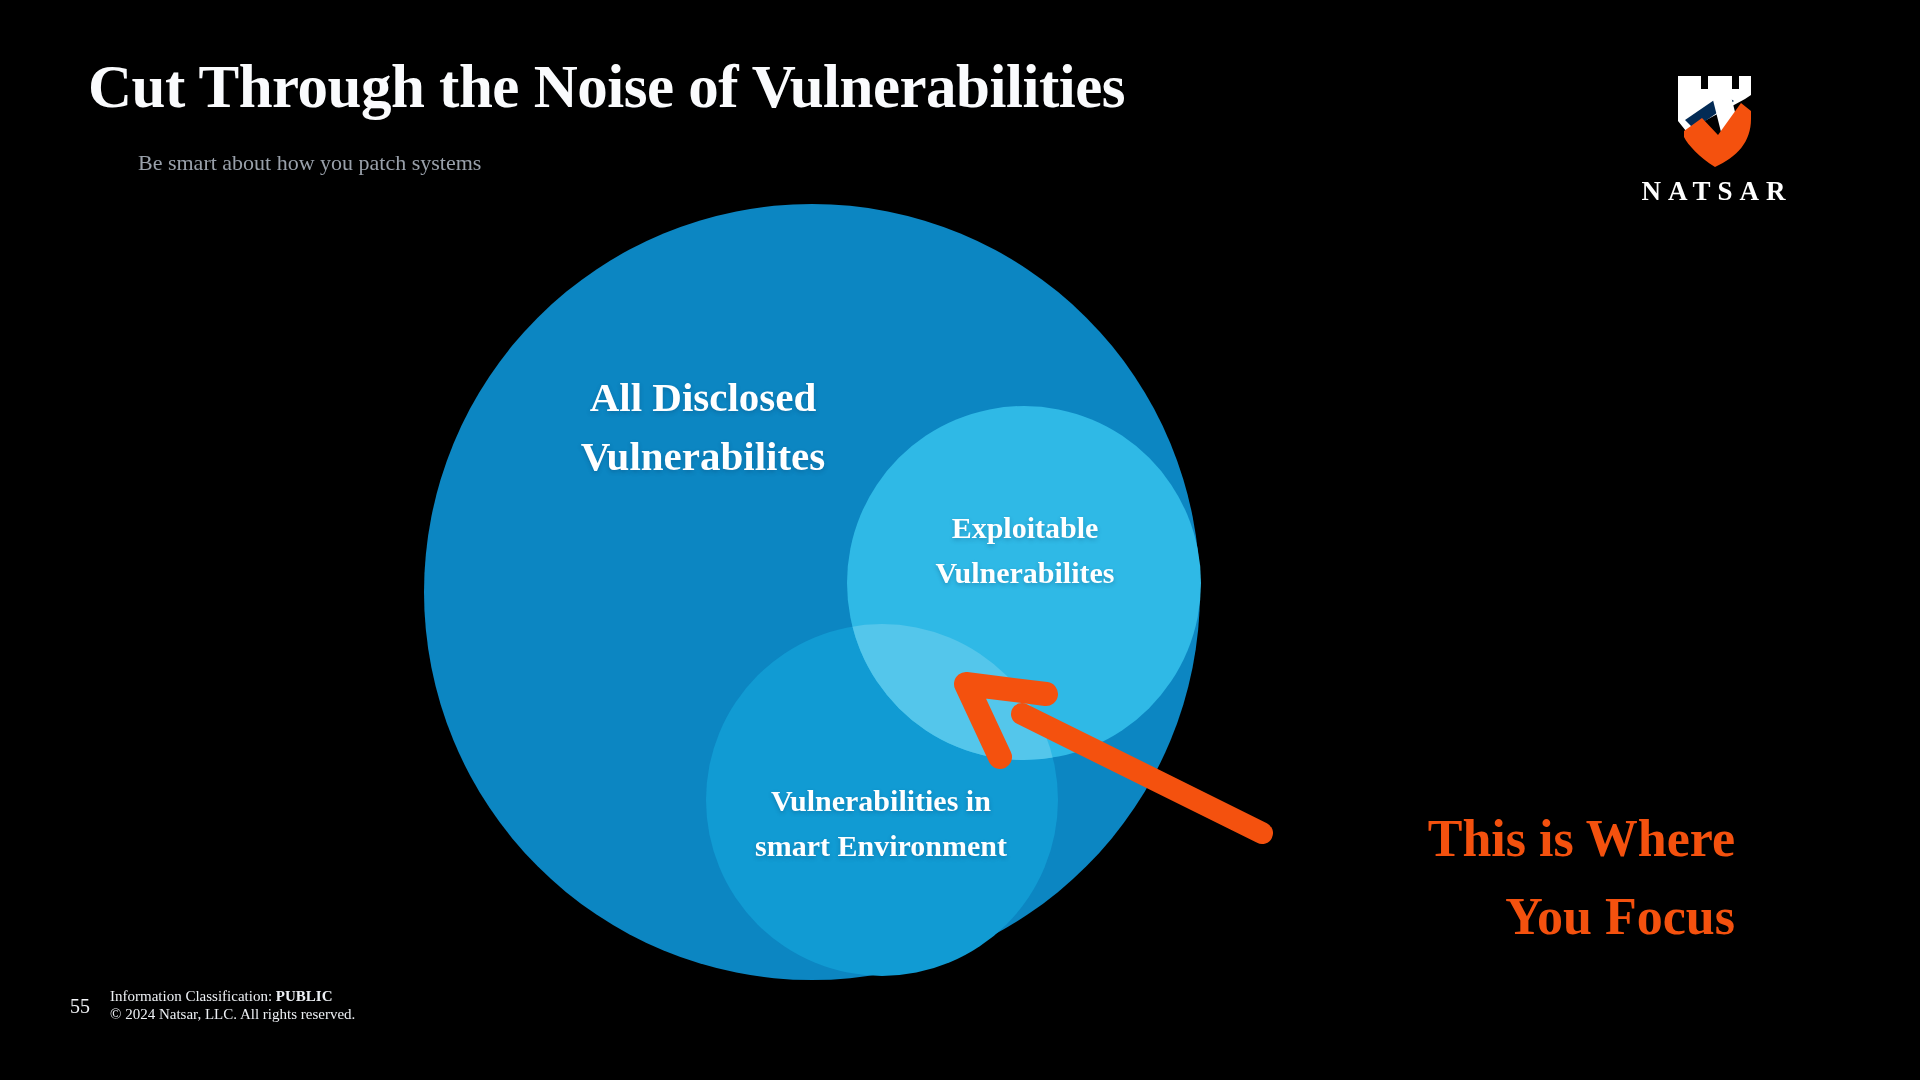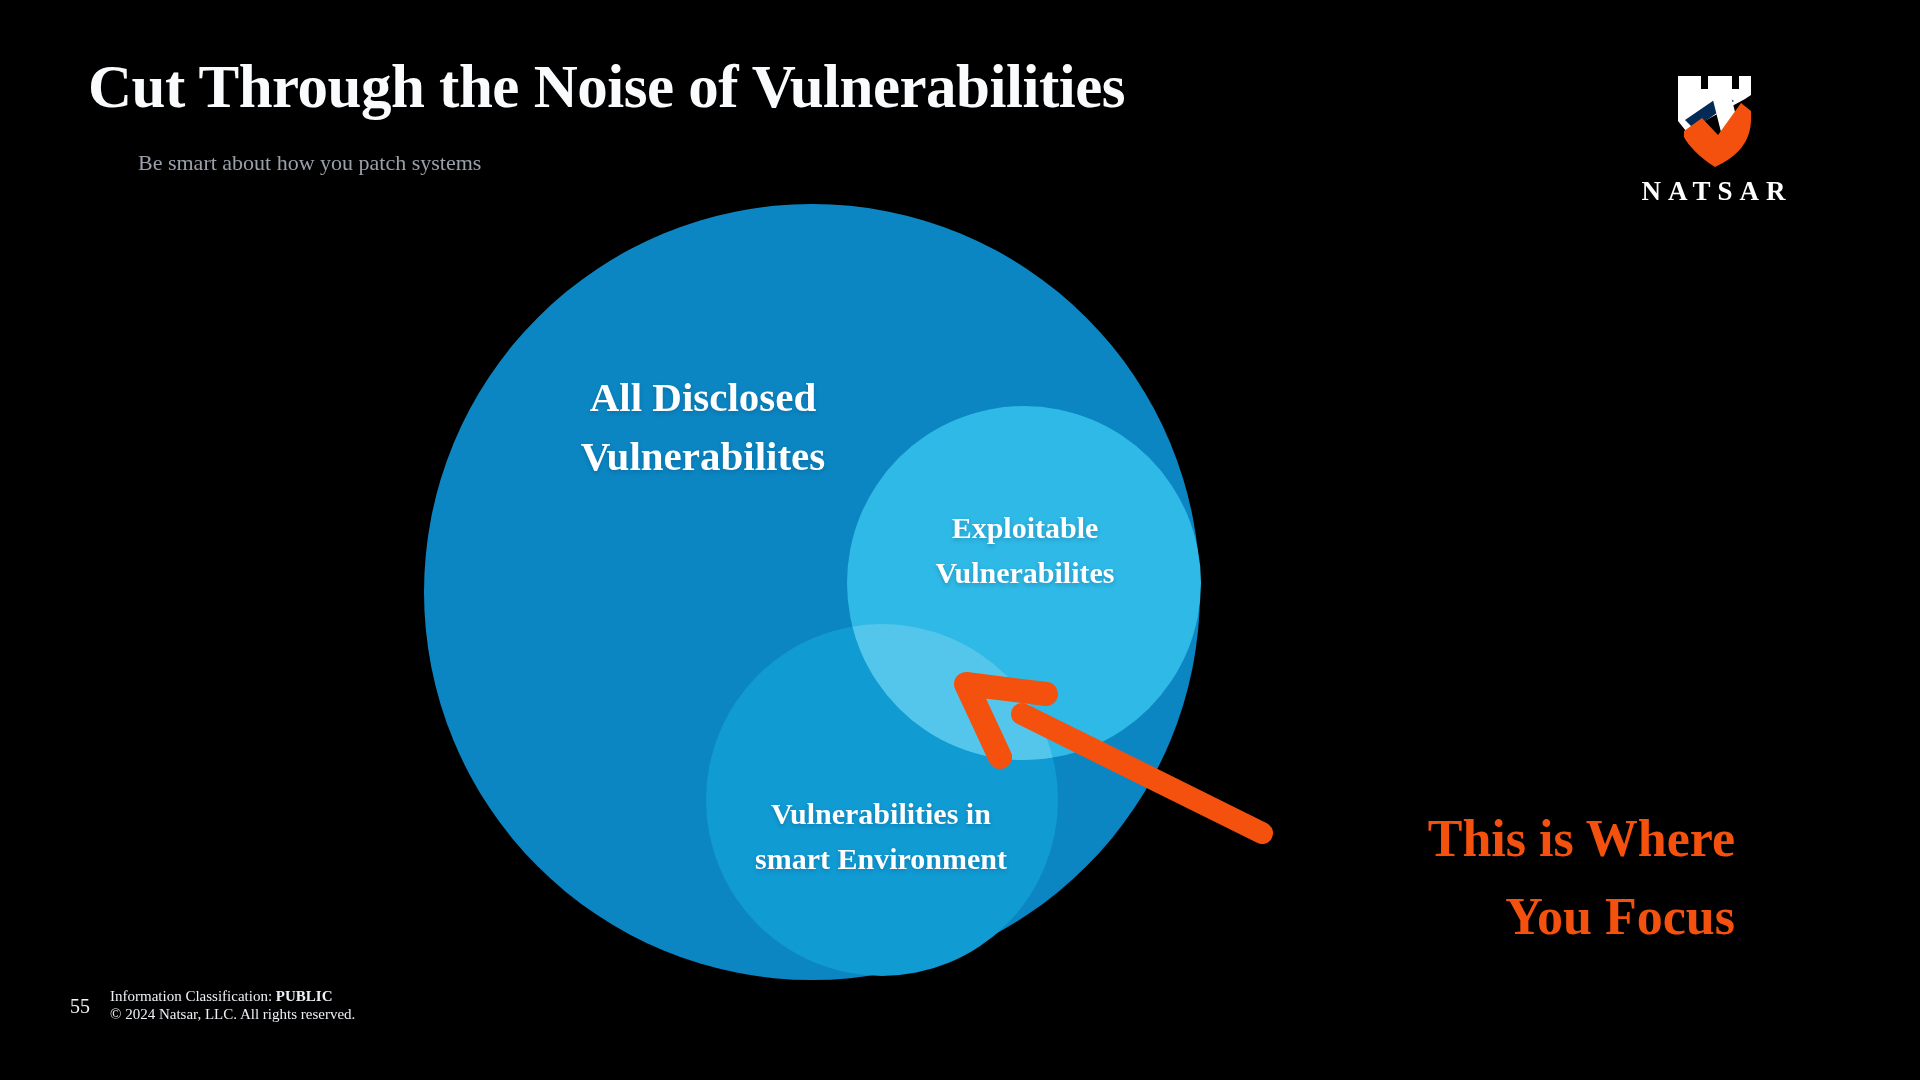--- a/index.html
+++ b/index.html
@@ -27,21 +27,21 @@
   }
   
   .venn-svg{left:0;top:0;width:1920px;height:1080px;}
   
   .circle-label{
     text-align:center;color:#FFFFFF;font-weight:700;
     text-shadow:0 2px 4px rgba(2,43,85,0.25);
   }
   .label-all{left:453px;top:368px;width:500px;font-size:41px;line-height:59px;}
   .label-exploitable{left:825px;top:505px;width:400px;font-size:30px;line-height:45px;}
-  .label-environment{left:631px;top:778px;width:500px;font-size:30px;line-height:45px;margin-top:13px;}
+  .label-environment{left:631px;top:778px;width:500px;font-size:30px;line-height:45px;}
   
   .focus-note{
     left:1195px;top:800px;width:540px;text-align:right;
     font-size:52px;line-height:78px;font-weight:800;color:#F4510E;
   }
   
   .page-number{left:70px;top:995px;width:40px;font-size:20px;color:#F2F4F7;}
   .footer-info{left:110px;top:987px;width:500px;font-size:15px;line-height:18px;color:#EDF0F4;}
   .footer-info b{font-weight:700;margin-top:15px;}
 </style>

